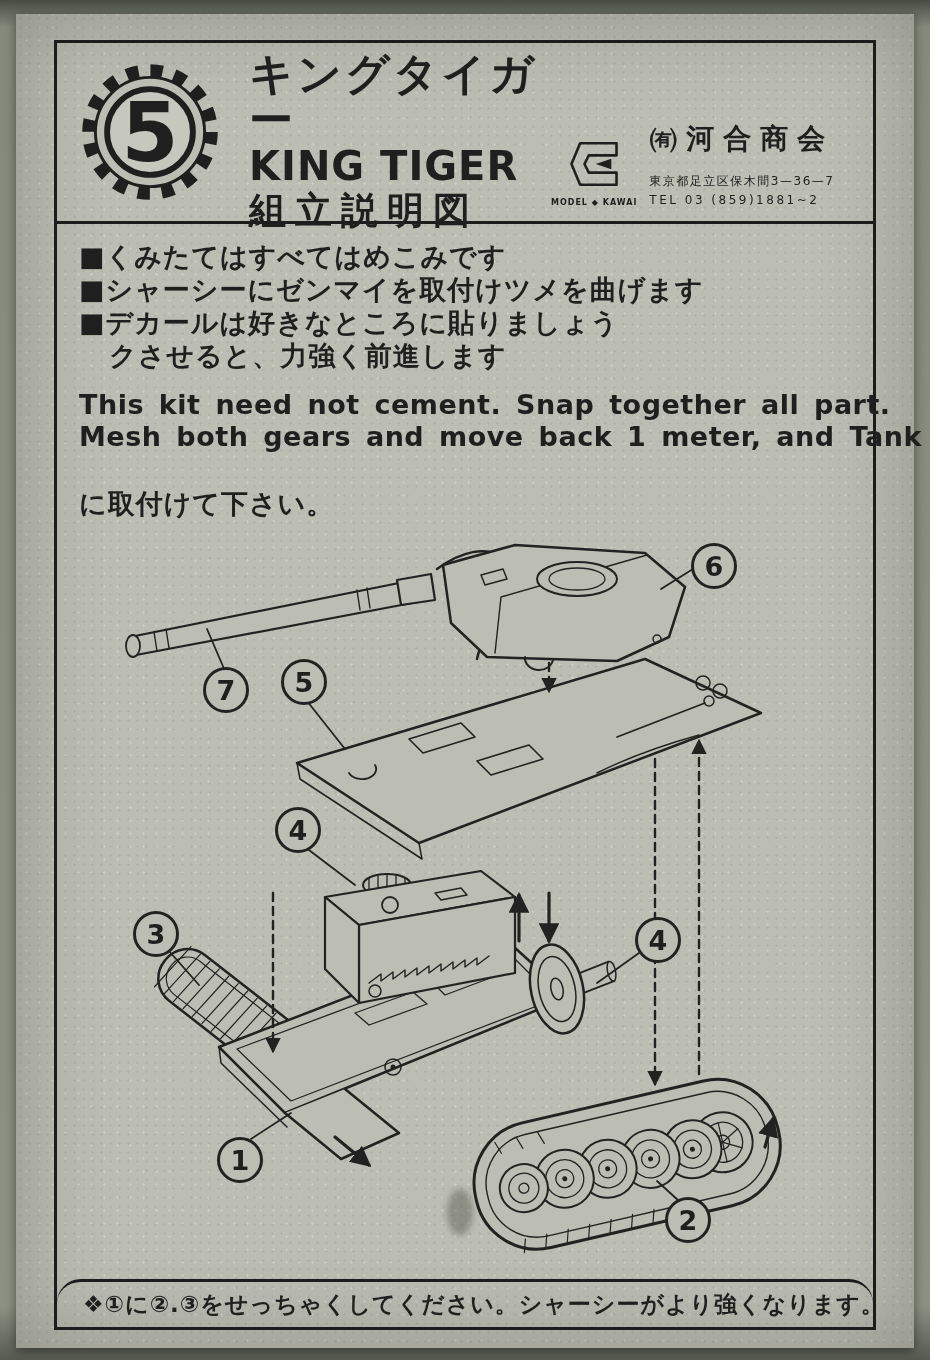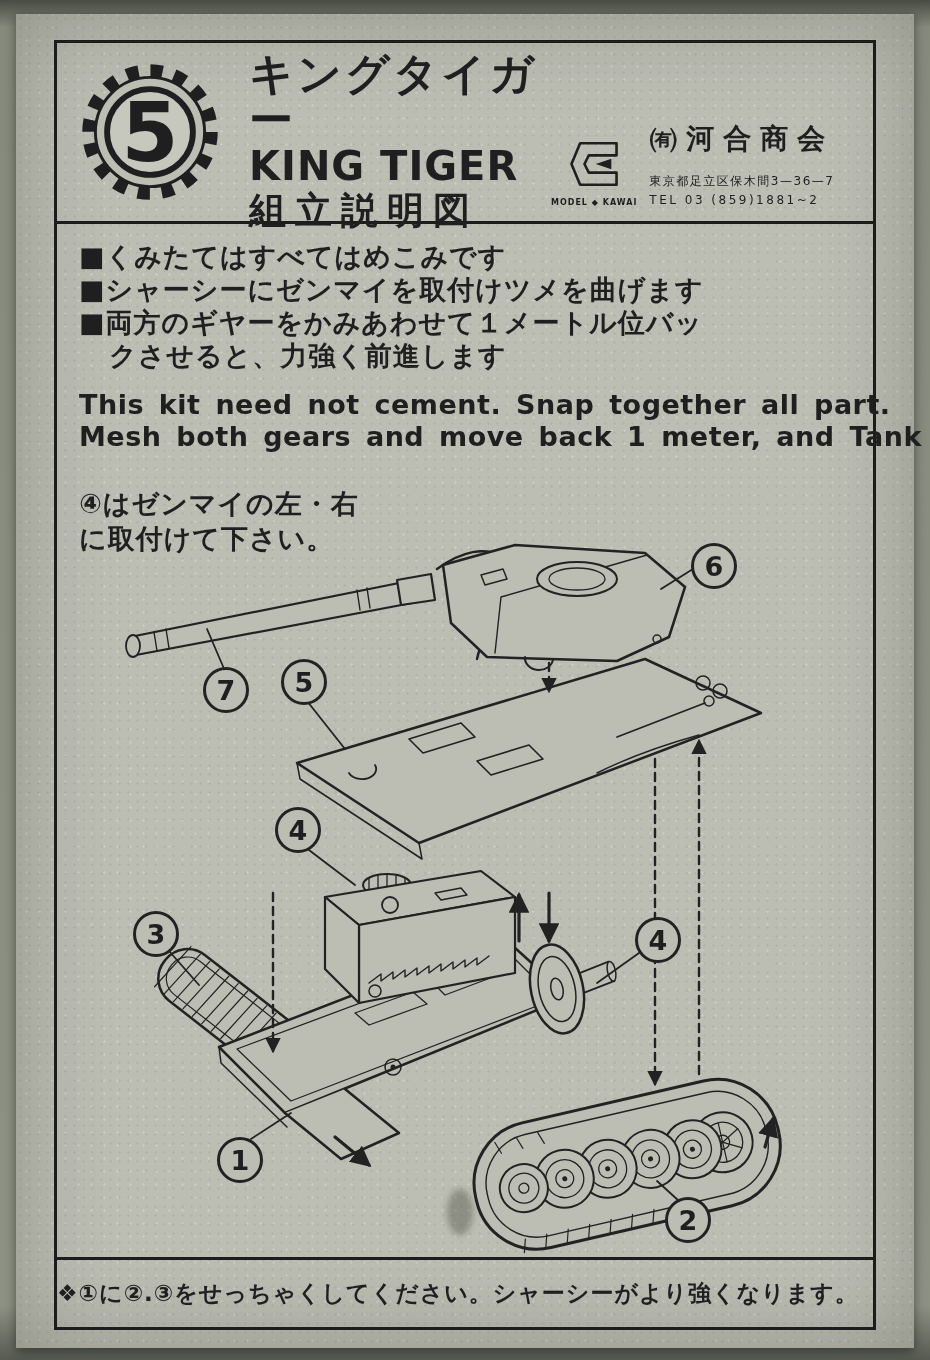--- a/index.html
+++ b/index.html
@@ -62,23 +62,23 @@
   .diagram svg.art{position:absolute;left:0;top:0;width:100%;height:100%;}
   .plabel{
     position:absolute;width:40px;height:40px;border:3px solid #222;border-radius:50%;
     background:#bcbdb3;display:flex;align-items:center;justify-content:center;
     font-size:27px;font-weight:600;
   }
   .smudge{position:absolute;left:390px;top:648px;width:26px;height:46px;border-radius:50%;
     background:rgba(66,66,56,.38);filter:blur(3px);}
   
   .footer{
-    position:absolute;left:0;right:0;bottom:0;height:70px;
+    position:absolute;left:0;right:0;bottom:0;height:48px;
     border-top:3px solid #1c1c1c;
-    display:flex;align-items:center;box-sizing:border-box;
+    display:flex;align-items:center;padding-left:26px;box-sizing:border-box;border-radius:25px;
   }
   .footer-note{font-size:23px;font-weight:700;letter-spacing:1px;white-space:nowrap;}
 </style>
 </head>
 <body>
 
 <div class="photo">
   <div class="paper">
     <div class="frame">
 
@@ -109,29 +109,28 @@
             <div class="address">東京都足立区保木間3—36—7</div>
             <div class="tel">TEL 03 (859)1881~2</div>
           </div>
         </div>
       </div>
 
       <div class="text-zone">
         <div class="jp-notes">
           <div class="jp-line">■くみたてはすべてはめこみです</div>
           <div class="jp-line">■シャーシーにゼンマイを取付けツメを曲げます</div>
-          <div class="jp-line">■両方のギヤーをかみあわせて１メートル位バッ</div>
+          <div class="jp-line">■デカールは好きなところに貼りましょう</div>
           <div class="jp-line indent">クさせると、力強く前進します</div>
           <div class="en-notes">
             <div class="en-line">This kit need not cement.  Snap together all part.</div>
             <div class="en-line">Mesh both gears and move back 1 meter, and Tank can</div>
           </div>
         </div>
         <div class="winder-note">
-          <div class="note-line">④はゼンマイの左・右</div>
           <div class="note-line">に取付けて下さい。</div>
         </div>
       </div>
 
       <div class="diagram">
         <svg class="art" viewBox="0 0 816 720">
           <defs>
             <marker id="ah" viewBox="0 0 10 10" refX="8.5" refY="5" markerWidth="6.5" markerHeight="6.5" orient="auto">
               <path d="M0,0 L10,5 L0,10 Z" fill="#222"></path>
             </marker>

